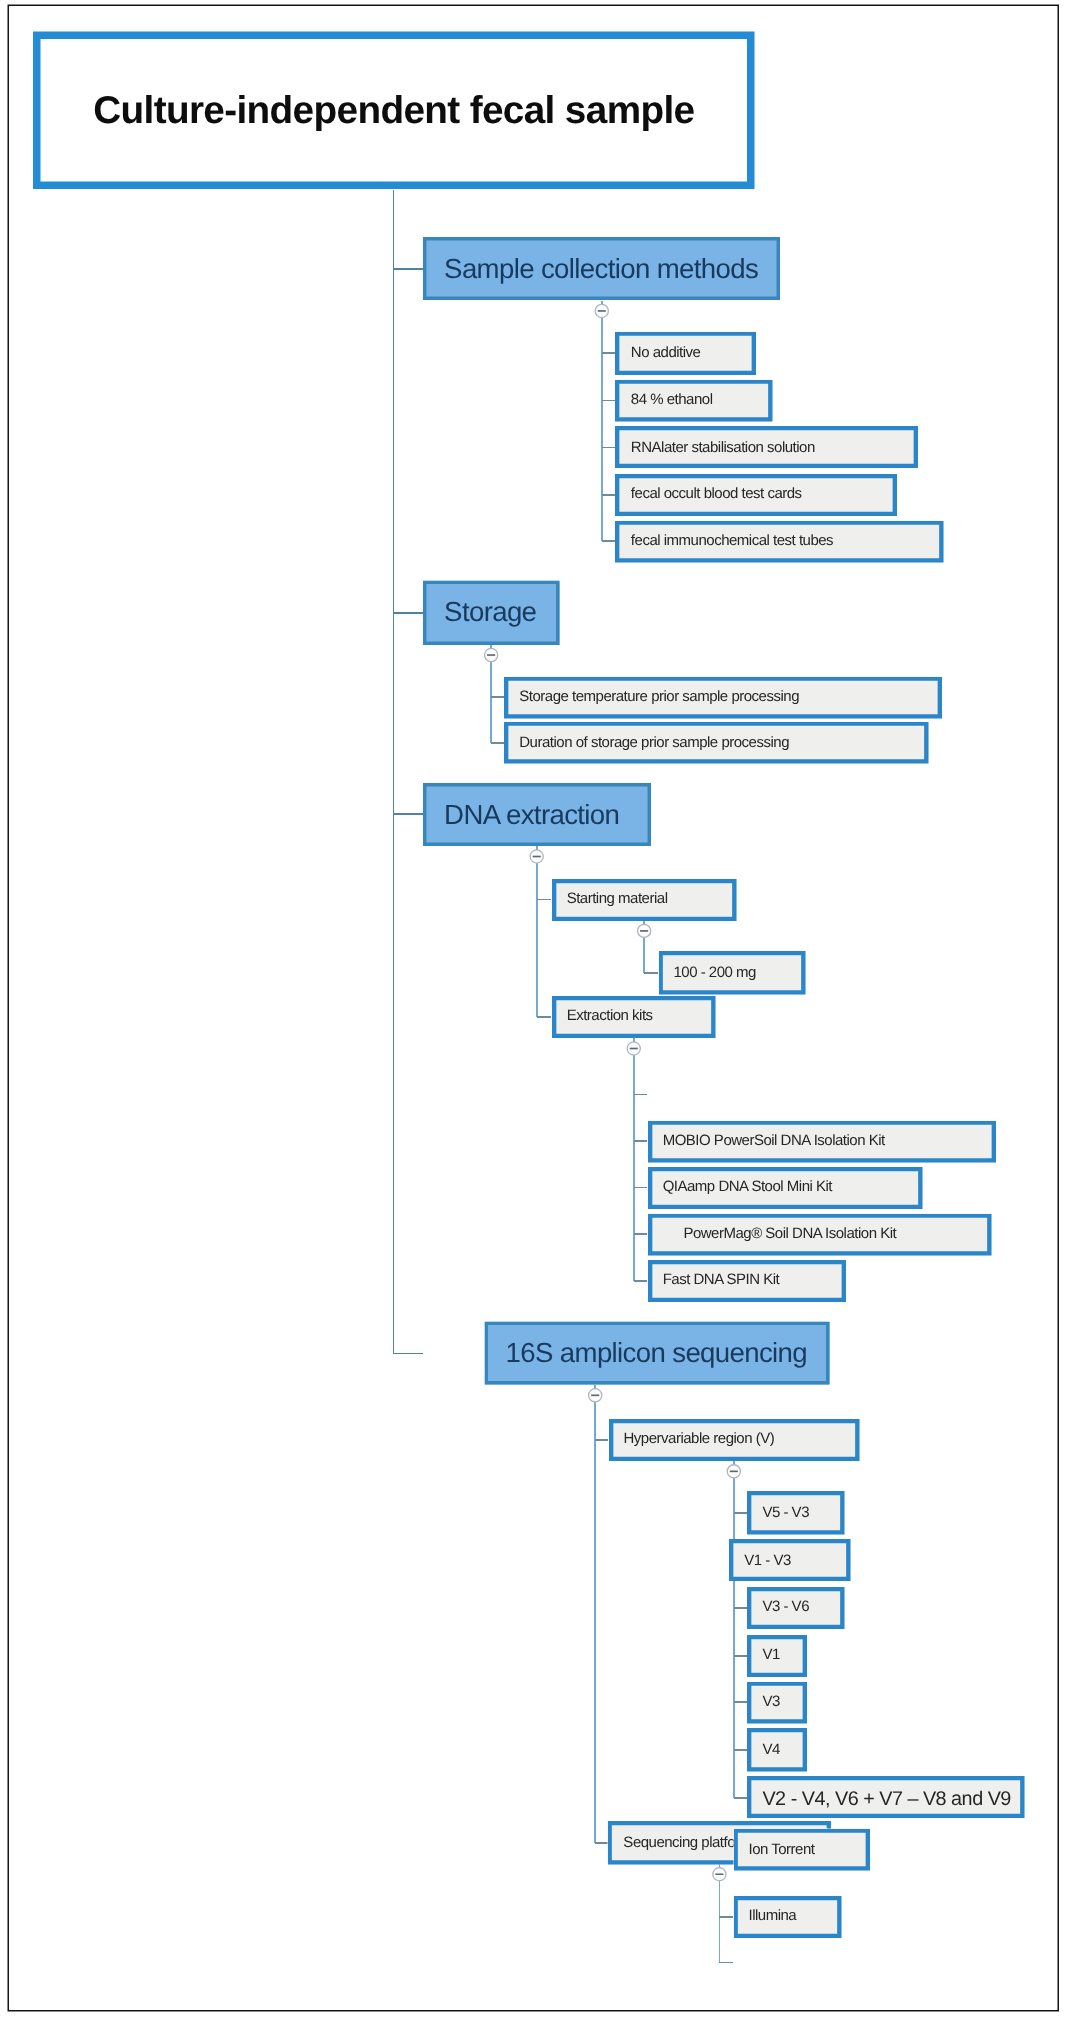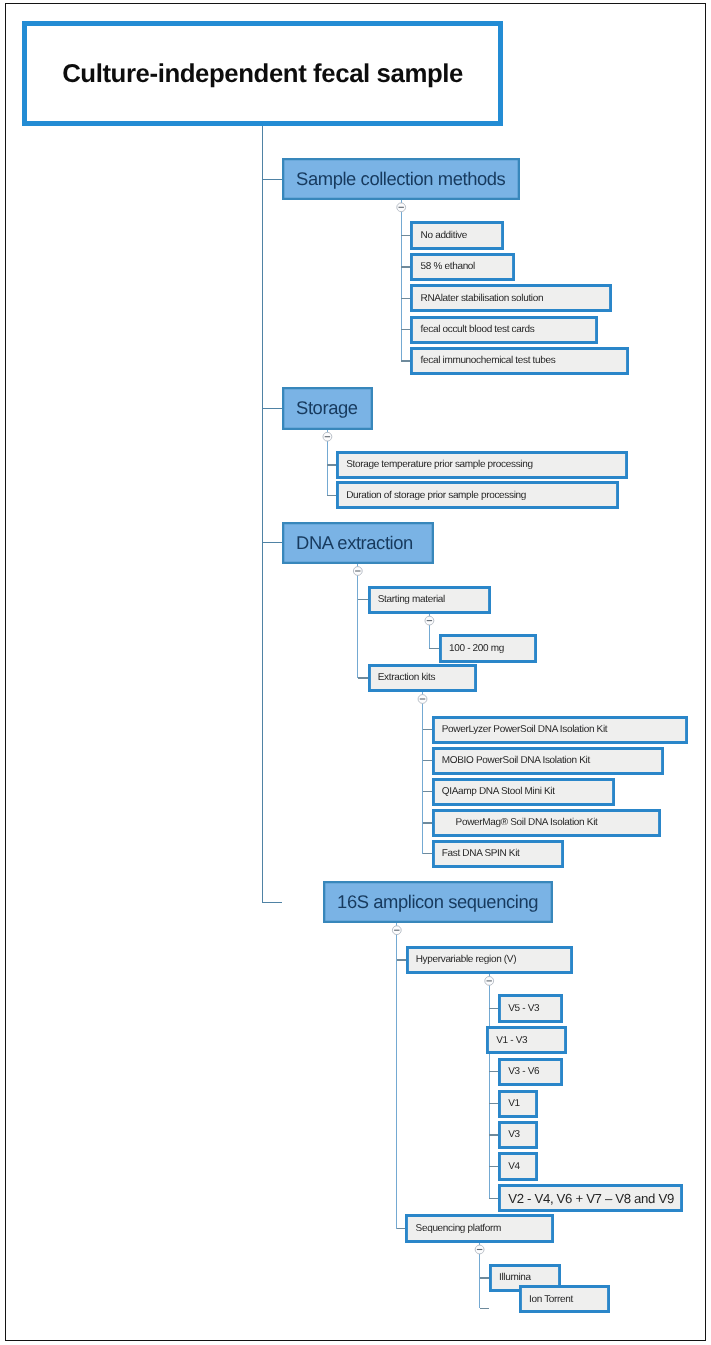--- a/index.html
+++ b/index.html
@@ -119,21 +119,21 @@
     <div class="node l1" style="left:281.90px;top:521.50px;width:151.80px;height:42.60px;">
       <span>DNA extraction</span>
     </div>
     <div class="node l1" style="left:281.90px;top:881.30px;width:229.80px;height:42.00px;margin-left:41px;">
       <span>16S amplicon sequencing</span>
     </div>
     <div class="node leaf" style="left:410.40px;top:221.40px;width:93.20px;height:28.20px;">
       <span>No additive</span>
     </div>
     <div class="node leaf" style="left:410.40px;top:252.90px;width:104.30px;height:28.20px;">
-      <span>58 % ethanol</span>
+      <span>84 % ethanol</span>
     </div>
     <div class="node leaf" style="left:410.40px;top:284.20px;width:201.60px;height:28.20px;">
       <span>RNAlater stabilisation solution</span>
     </div>
     <div class="node leaf" style="left:410.40px;top:315.70px;width:187.60px;height:28.20px;">
       <span>fecal occult blood test cards</span>
     </div>
     <div class="node leaf" style="left:410.40px;top:346.80px;width:218.30px;height:28.20px;">
       <span>fecal immunochemical test tubes</span>
     </div>
@@ -145,23 +145,20 @@
     </div>
     <div class="node leaf" style="left:367.60px;top:585.50px;width:123.40px;height:28.20px;">
       <span>Starting material</span>
     </div>
     <div class="node leaf" style="left:438.80px;top:634.40px;width:98.70px;height:28.20px;">
       <span>100 - 200 mg</span>
     </div>
     <div class="node leaf" style="left:367.60px;top:663.90px;width:109.40px;height:28.20px;">
       <span>Extraction kits</span>
     </div>
-    <div class="node leaf" style="left:431.60px;top:715.50px;width:256.40px;height:28.20px;">
-      <span>PowerLyzer PowerSoil DNA Isolation Kit</span>
-    </div>
     <div class="node leaf" style="left:431.60px;top:746.50px;width:232.00px;height:28.20px;">
       <span>MOBIO PowerSoil DNA Isolation Kit</span>
     </div>
     <div class="node leaf" style="left:431.60px;top:777.60px;width:183.90px;height:28.20px;">
       <span>QIAamp DNA Stool Mini Kit</span>
     </div>
     <div class="node leaf" style="left:431.60px;top:808.80px;width:229.80px;height:28.20px;padding-left:24px;">
       <span>PowerMag® Soil DNA Isolation Kit</span>
     </div>
     <div class="node leaf" style="left:431.60px;top:839.70px;width:132.90px;height:28.20px;">
@@ -190,17 +187,17 @@
     </div>
     <div class="node leaf" style="left:498.10px;top:1184.30px;width:184.80px;height:28.20px; font-size:13.20px;">
       <span>V2 - V4, V6 + V7 – V8 and V9</span>
     </div>
     <div class="node leaf" style="left:405.40px;top:1214.40px;width:148.70px;height:28.20px;">
       <span>Sequencing platform</span>
     </div>
     <div class="node leaf" style="left:488.80px;top:1263.90px;width:71.80px;height:28.20px;">
       <span>Illumina</span>
     </div>
-    <div class="node leaf" style="left:488.80px;top:1285px;width:91.00px;height:28.20px;margin-left:30px;">
+    <div class="node leaf" style="left:488.80px;top:1219px;width:91.00px;height:28.20px;">
       <span>Ion Torrent</span>
     </div>
   </div>
 </div>
 
 </body></html>

